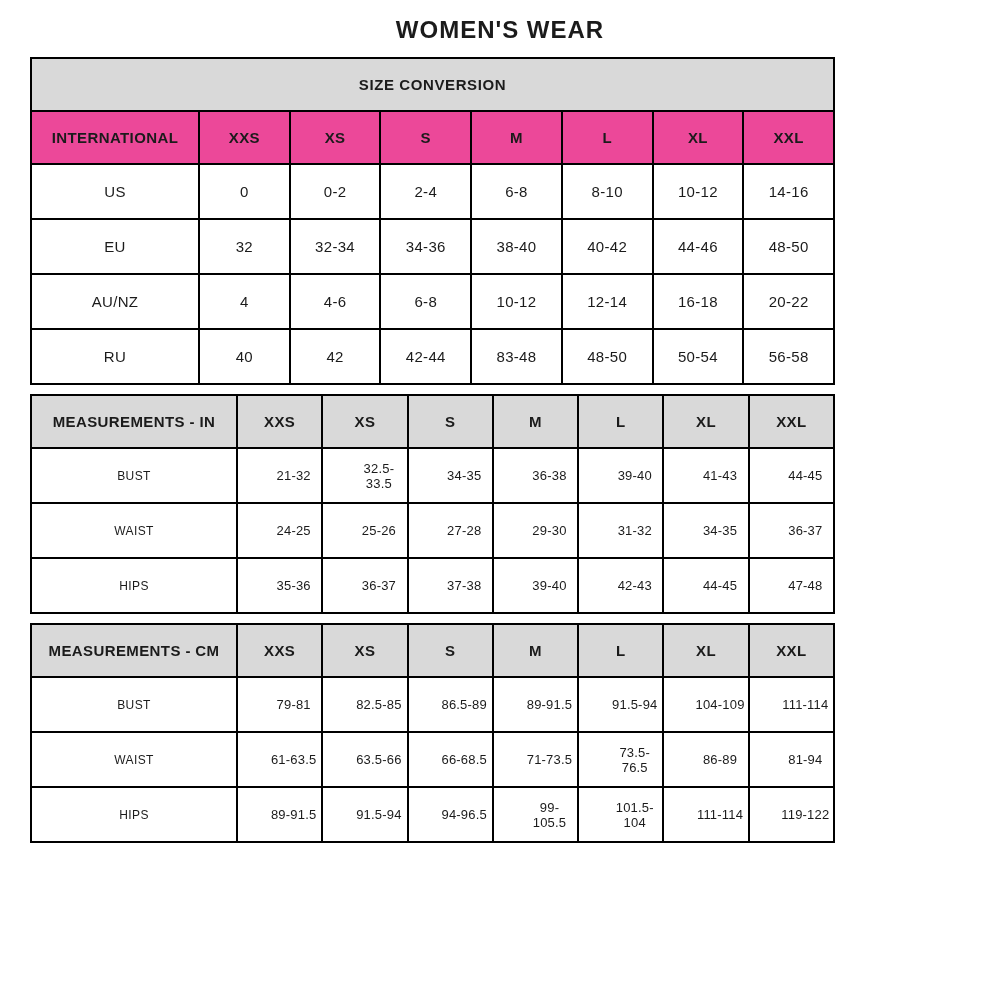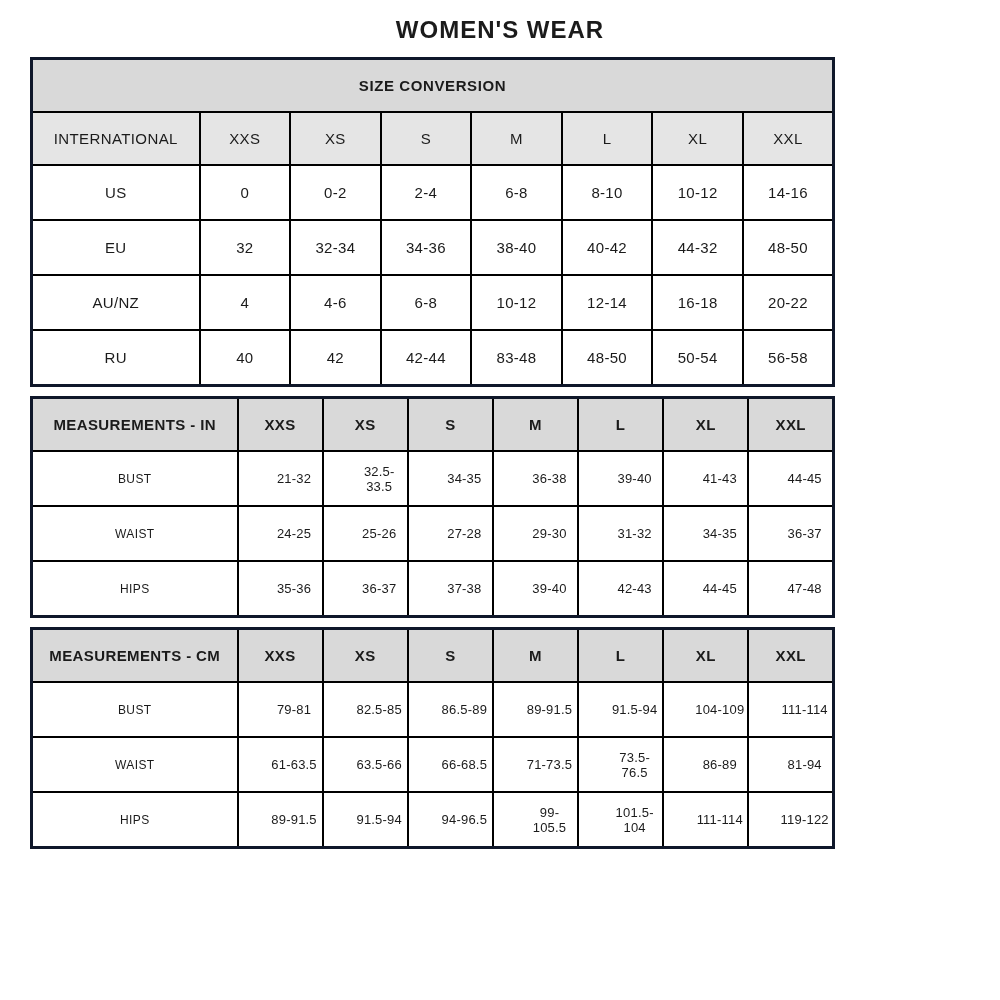--- a/index.html
+++ b/index.html
@@ -19,43 +19,43 @@
     font-weight: 700;
     letter-spacing: 1px;
     margin: 0;
     padding: 16px 0 13px 0;
   }
   table.tbl {
     border-collapse: collapse;
     table-layout: fixed;
     width: 805px;
     margin: 0 0 9px 30px;
-    border: 3px solid #0f172a;
+    border: 1px solid #0f172a;
   }
   table.tbl th, table.tbl td {
     border: 2px solid #000000;
     text-align: center;
     vertical-align: middle;
     padding: 0 2px;
     font-weight: 400;
   }
   
   .conv .banner {
     background: #d9d9d9;
     height: 51px;
     font-weight: 700;
     font-size: 15px;
     letter-spacing: 0.6px;
   }
   .conv .cols-row th {
     height: 51px;
     font-size: 15px;
-    font-weight: 400;
+    font-weight: 700;
     letter-spacing: 0.4px;
-    background: #e5e5e5;
+    background: #ec4899;
   }
   .conv tbody th, .conv tbody td {
     height: 53px;
     font-size: 15px;
     letter-spacing: 0.3px;
   }
   
   .meas thead th {
     background: #d9d9d9;
     height: 51px;
@@ -115,21 +115,21 @@
           <td>10-12</td>
           <td>14-16</td>
         </tr>
         <tr>
           <th class="rowlab">EU</th>
           <td>32</td>
           <td>32-34</td>
           <td>34-36</td>
           <td>38-40</td>
           <td>40-42</td>
-          <td>44-32</td>
+          <td>44-46</td>
           <td>48-50</td>
         </tr>
         <tr>
           <th class="rowlab">AU/NZ</th>
           <td>4</td>
           <td>4-6</td>
           <td>6-8</td>
           <td>10-12</td>
           <td>12-14</td>
           <td>16-18</td>

